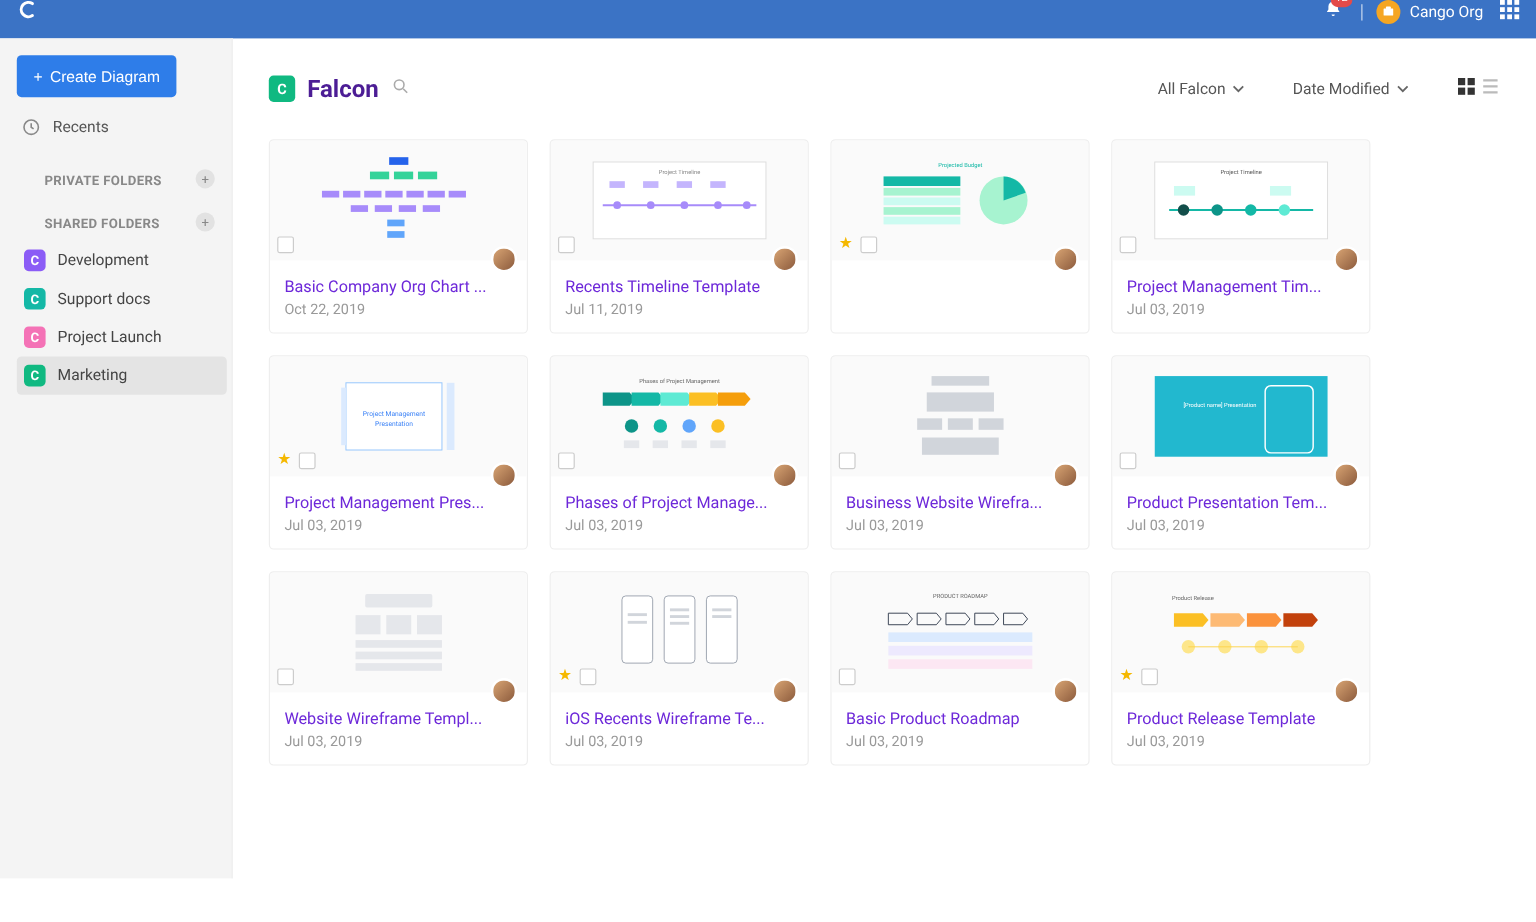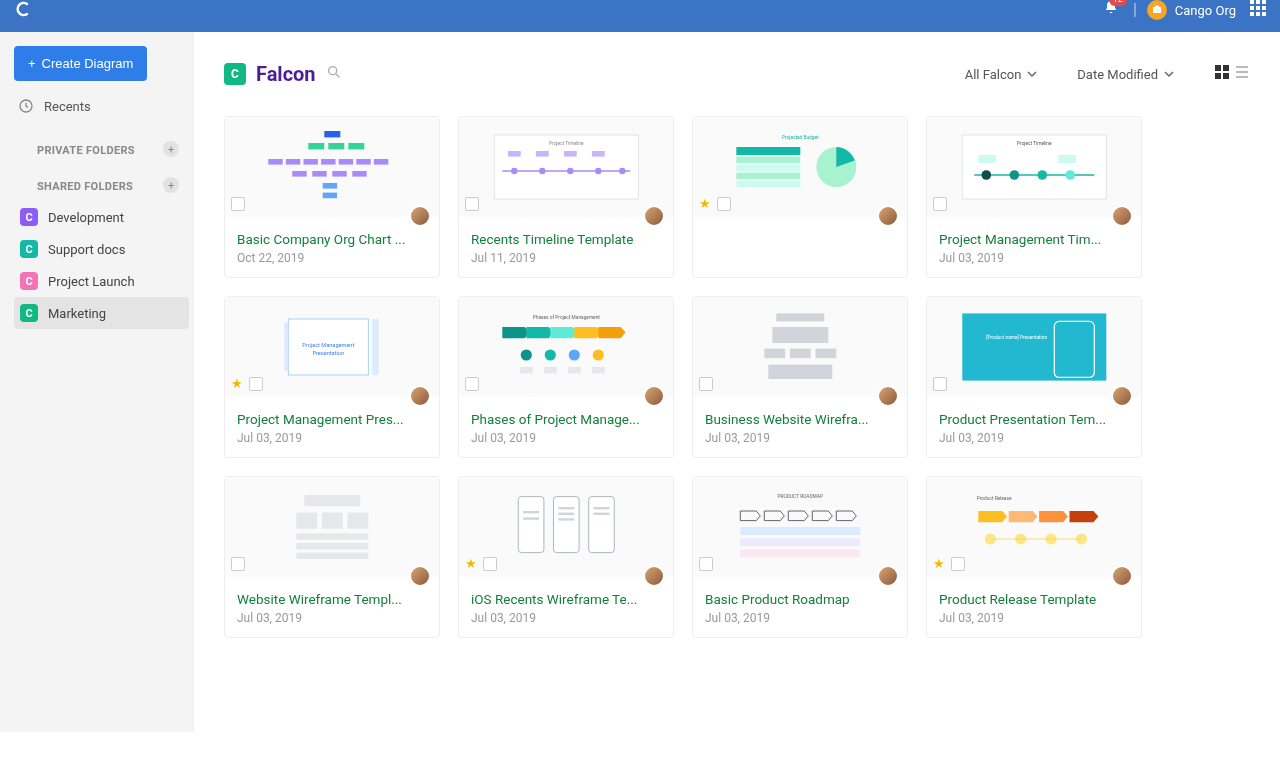--- a/index.html
+++ b/index.html
@@ -44,21 +44,21 @@
 .viewtoggle .vt.active { color:#333;}
 
 .grid { display:grid; grid-template-columns:repeat(4, 216px); gap:18px; margin-top:30px;}
 .card { border:1px solid #eee; border-radius:4px; background:#fff; overflow:hidden; cursor:pointer; width:216px;}
 .thumb { height:100px; background:#fafafa; position:relative; display:flex; align-items:center; justify-content:center;}
 .thumb .star { position:absolute; bottom:6px; left:6px; color:#f5b800; font-size:13px;}
 .thumb .note { position:absolute; bottom:6px; left:24px; width:14px; height:14px; border:1px solid #ccc; border-radius:2px; background:#fff;}
 .thumb .note.nostar { left:6px;}
 .thumb .avatar { position:absolute; bottom:-10px; right:8px; width:22px; height:22px; border-radius:50%; background:linear-gradient(135deg,#d9a574,#8b5a3c); border:2px solid #fff;}
 .card-body { padding:14px 12px 12px;}
-.card-title { font-size:13.5px; color:#15803d; white-space:nowrap; overflow:hidden; text-overflow:ellipsis;}
+.card-title { font-size:13.5px; color:#6d28d9; white-space:nowrap; overflow:hidden; text-overflow:ellipsis;}
 .card-date { font-size:12px; color:#999; margin-top:4px;}
 
 
 .svgthumb { width:90%; height:80%; }
 </style>
 </head>
 <body>
 
 <div class="app">
   <div class="topbar">

